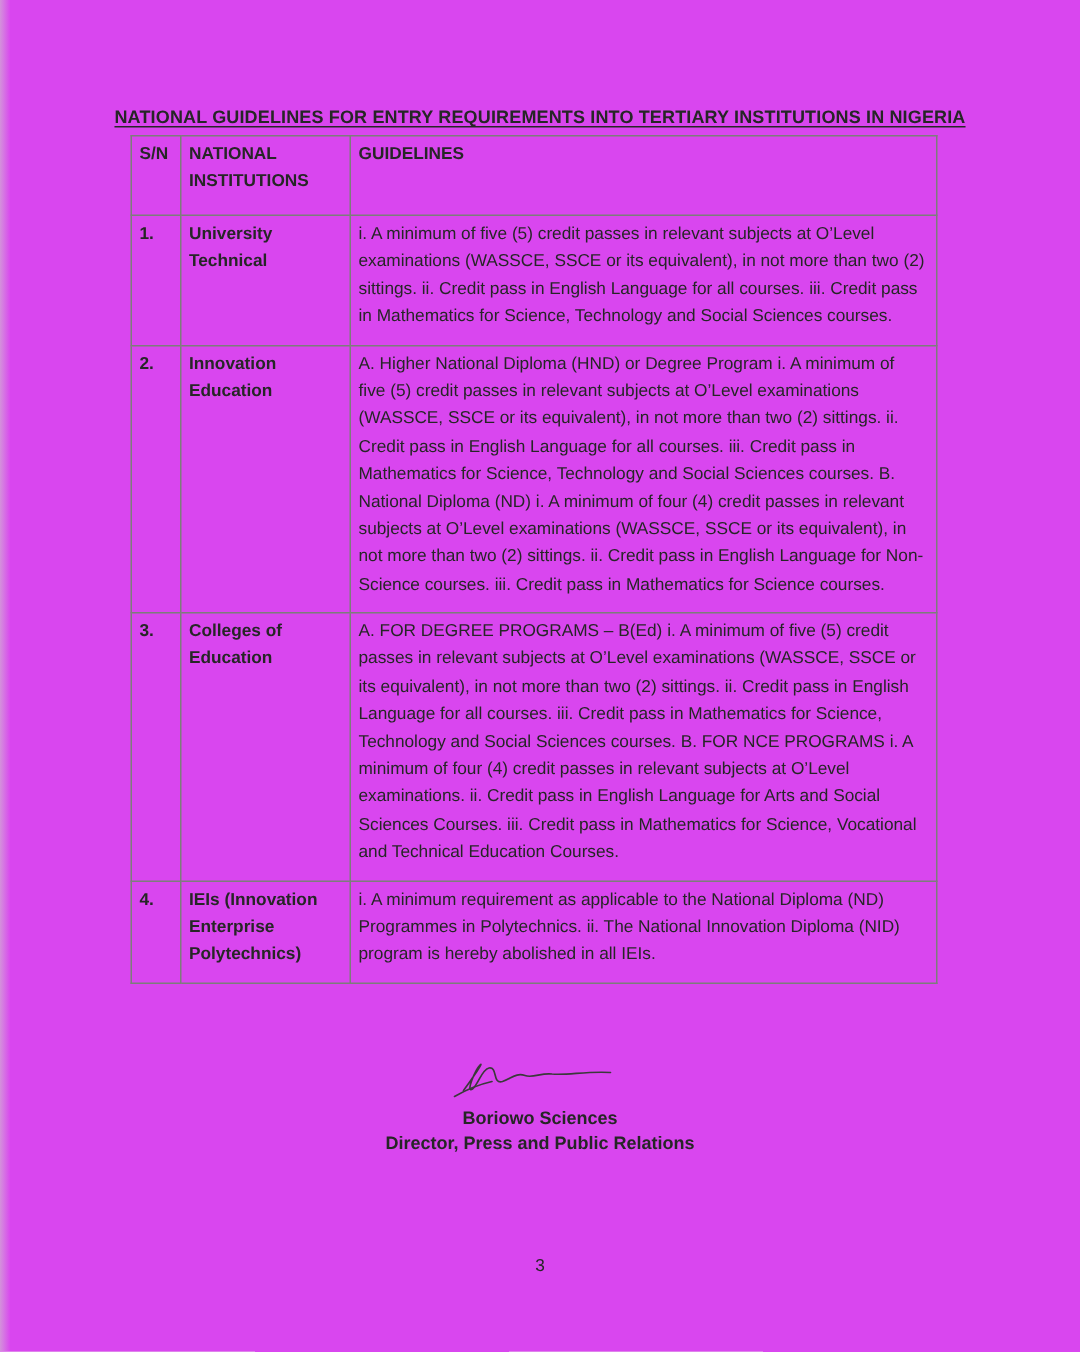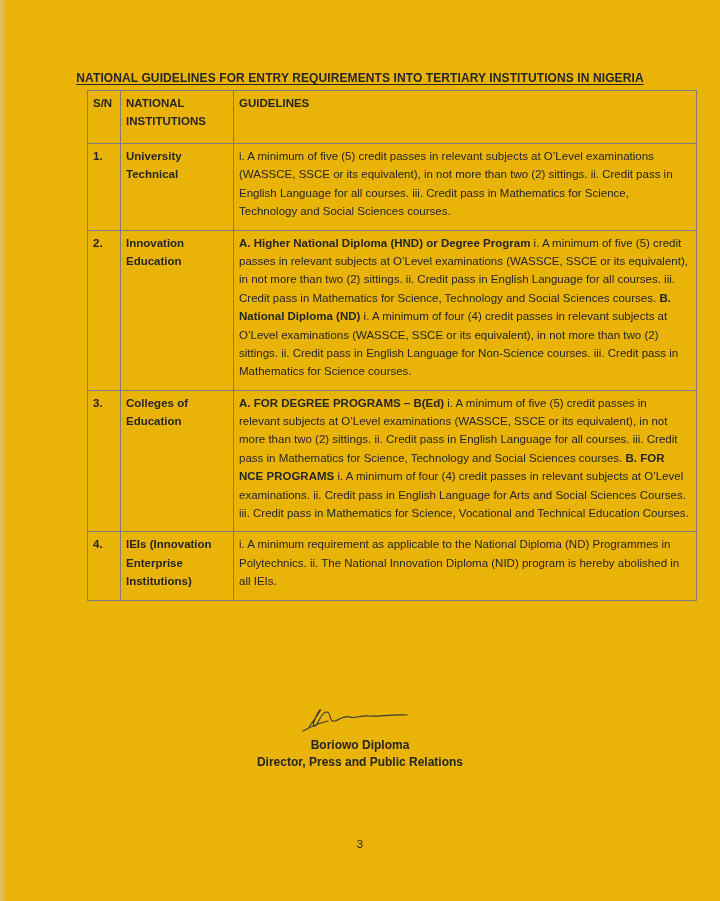--- a/index.html
+++ b/index.html
@@ -5,21 +5,21 @@
   html, body { margin: 0; padding: 0; }
   body {
     font-family: "Liberation Sans", sans-serif;
     background: #e9e9e7;
   }
   .page {
     position: relative;
     width: 720px;
     height: 901px;
     margin: 0 auto;
-    background: #eab308;
+    background: #d946ef;
     color: #262626;
     overflow: hidden;
   }
   .scan-edge {
     position: absolute;
     left: 0; top: 0;
     width: 7px; height: 100%;
     background: linear-gradient(to right, #cfcfcb, rgba(255,255,255,0));
     opacity: 0.55;
     pointer-events: none;
@@ -33,42 +33,42 @@
     font-size: 12px;
     font-weight: bold;
     letter-spacing: 0.1px;
     text-decoration: underline;
     text-underline-offset: 2px;
   }
   table.guidelines-table {
     position: absolute;
     left: 87px;
     top: 90px;
-    width: 610px;
+    width: 538px;
     border-collapse: collapse;
     table-layout: fixed;
     font-size: 11.5px;
     line-height: 1.6;
   }
   .guidelines-table col.c-sn { width: 33px; }
   .guidelines-table col.c-inst { width: 113px; }
   .guidelines-table th, .guidelines-table td {
     border: 1px solid #7d7d7b;
     vertical-align: top;
     text-align: left;
     padding: 3px 7px 9px 5px;
   }
   .guidelines-table thead th {
     font-weight: bold;
     height: 40px;
   }
   .guidelines-table td.sn, .guidelines-table td.inst {
     font-weight: bold;
   }
-  .guidelines-table span.b { font-weight: bold; }
+  .guidelines-table span.b { font-weight: normal; }
   .sig-block {
     position: absolute;
     top: 700px;
     left: 0;
     width: 100%;
     text-align: center;
   }
   .sig-image { display: block; margin: 0 auto 2px auto; }
   .sig-name {
     font-size: 12px;
@@ -122,32 +122,32 @@
           <td class="inst">Innovation Education</td>
           <td><span class="b">A. Higher National Diploma (HND) or Degree Program</span><span> i. A minimum of five (5) credit passes in relevant subjects at O’Level examinations (WASSCE, SSCE or its equivalent), in not more than two (2) sittings. ii. Credit pass in English Language for all courses. iii. Credit pass in Mathematics for Science, Technology and Social Sciences courses. </span><span class="b">B. National Diploma (ND)</span><span> i. A minimum of four (4) credit passes in relevant subjects at O’Level examinations (WASSCE, SSCE or its equivalent), in not more than two (2) sittings. ii. Credit pass in English Language for Non-Science courses. iii. Credit pass in Mathematics for Science courses.</span></td>
         </tr>
         <tr>
           <td class="sn">3.</td>
           <td class="inst">Colleges of Education</td>
           <td><span class="b">A. FOR DEGREE PROGRAMS – B(Ed)</span><span> i. A minimum of five (5) credit passes in relevant subjects at O’Level examinations (WASSCE, SSCE or its equivalent), in not more than two (2) sittings. ii. Credit pass in English Language for all courses. iii. Credit pass in Mathematics for Science, Technology and Social Sciences courses. </span><span class="b">B. FOR NCE PROGRAMS</span><span> i. A minimum of four (4) credit passes in relevant subjects at O’Level examinations. ii. Credit pass in English Language for Arts and Social Sciences Courses. iii. Credit pass in Mathematics for Science, Vocational and Technical Education Courses.</span></td>
         </tr>
         <tr>
           <td class="sn">4.</td>
-          <td class="inst">IEIs (Innovation Enterprise Institutions)</td>
+          <td class="inst">IEIs (Innovation Enterprise Polytechnics)</td>
           <td><span>i. A minimum requirement as applicable to the National Diploma (ND) Programmes in Polytechnics. ii. The National Innovation Diploma (NID) program is hereby abolished in all IEIs.</span></td>
         </tr>
       </tbody>
   </table>
 
   <div class="sig-block">
     <svg class="sig-image" width="130" height="34" viewBox="0 0 130 34" aria-hidden="true">
       <g fill="none" stroke="#3a3a3a" stroke-width="1.1" stroke-linecap="round">
         <path d="M14 27 C20 19, 28 7, 25 10 C22 13, 15 29, 20 26 C24 23, 26 13, 31 12 C37 11, 33 23, 40 21 C46 19, 49 15, 55 17 C60 19, 66 15, 73 16 C83 17, 96 14, 112 15"></path>
         <path d="M8 31 C15 27, 24 23, 33 21"></path>
       </g>
     </svg>
-    <div class="sig-name">Boriowo Diploma</div>
+    <div class="sig-name">Boriowo Sciences</div>
     <div class="sig-role">Director, Press and Public Relations</div>
   </div>
 
   <div class="page-number">3</div>
 
 </div>
 
 </body></html>

